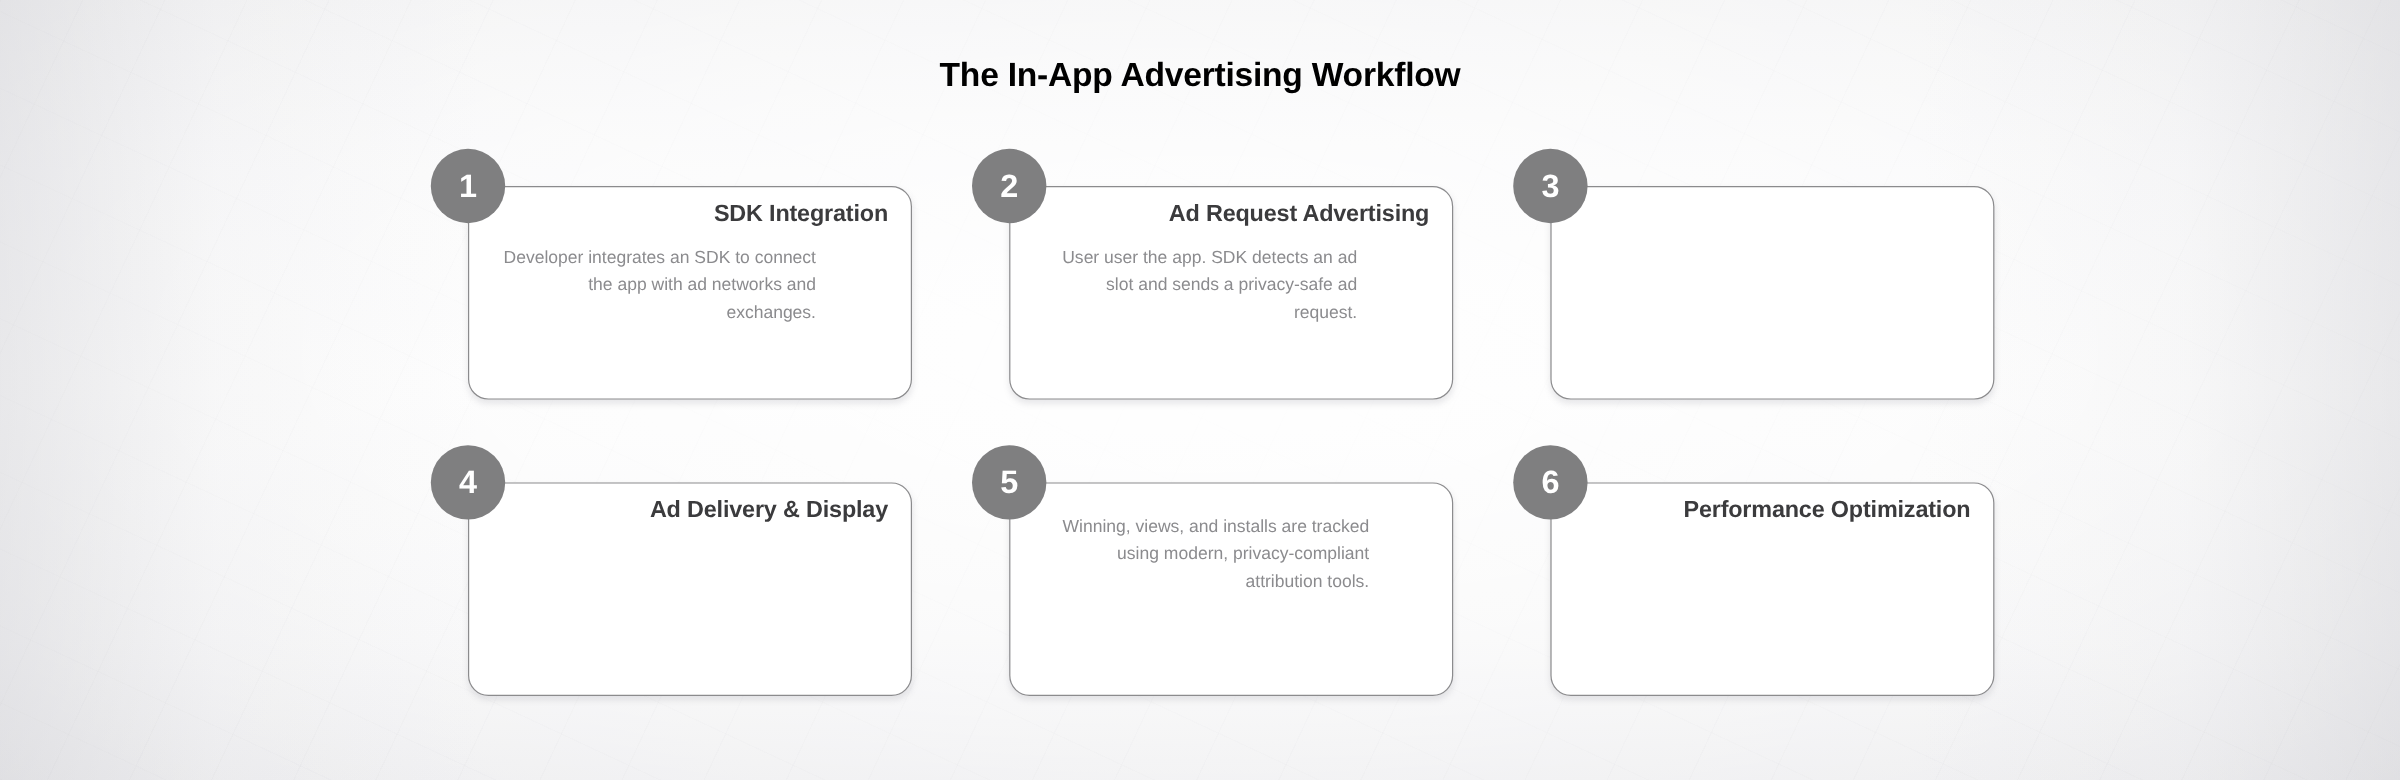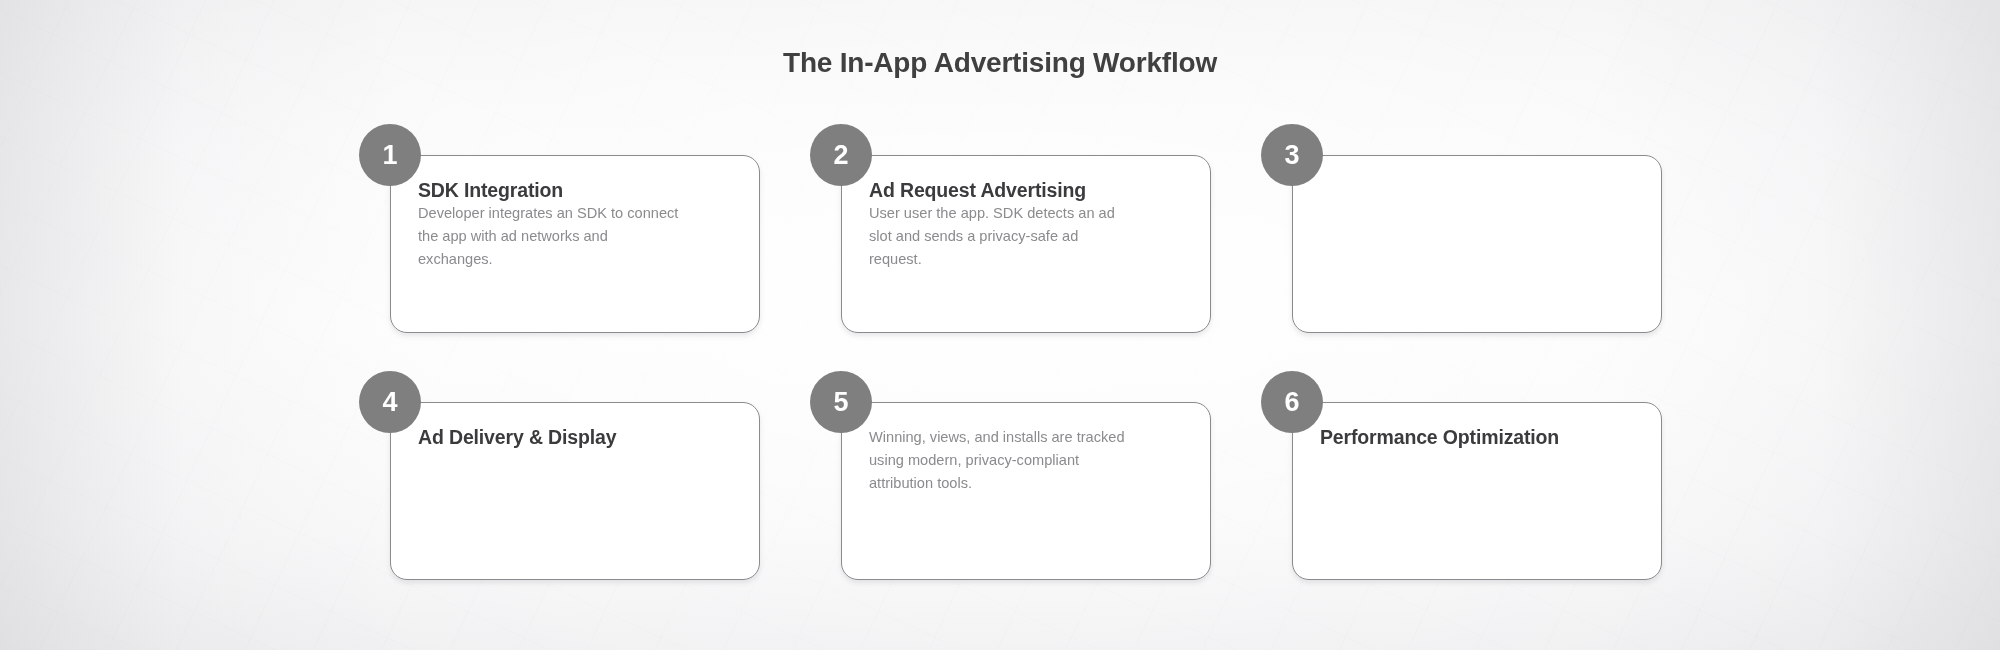--- a/index.html
+++ b/index.html
@@ -39,21 +39,21 @@
 
   .title {
     position: absolute;
     top: 47px;
     left: 0;
     width: 2000px;
     text-align: center;
     font-size: 28px;
     font-weight: 700;
     letter-spacing: -0.2px;
-    color: #404040;
+    color: #000000;
   }
 
   .grid {
     position: absolute;
     left: 390px;
     top: 155px;
     width: 1272px;
     display: grid;
     grid-template-columns: repeat(3, 370px);
     grid-template-rows: 178px 178px;
@@ -93,35 +93,37 @@
     display: flex;
     align-items: center;
     justify-content: center;
     line-height: 1;
     z-index: 3;
   }
 
   .card-body {
     position: absolute;
     left: 28px;
-    top: 24px;
+    top: 12px;
     right: 20px;
     z-index: 2;
+    text-align: right;
   }
 
   .card-heading {
     font-size: 19.5px;
     font-weight: 700;
     color: #3b3b3d;
     letter-spacing: -0.15px;
     line-height: 1.2;
     white-space: nowrap;
   }
 
   .card-text {
+    margin-top: 14px;
     font-size: 14.6px;
     line-height: 1.58;
     color: #8b8b8e;
     max-width: 262px;
   }
 
   
   .card-wrap.wide .card-text { max-width: 272px; }
 </style>
 </head>

